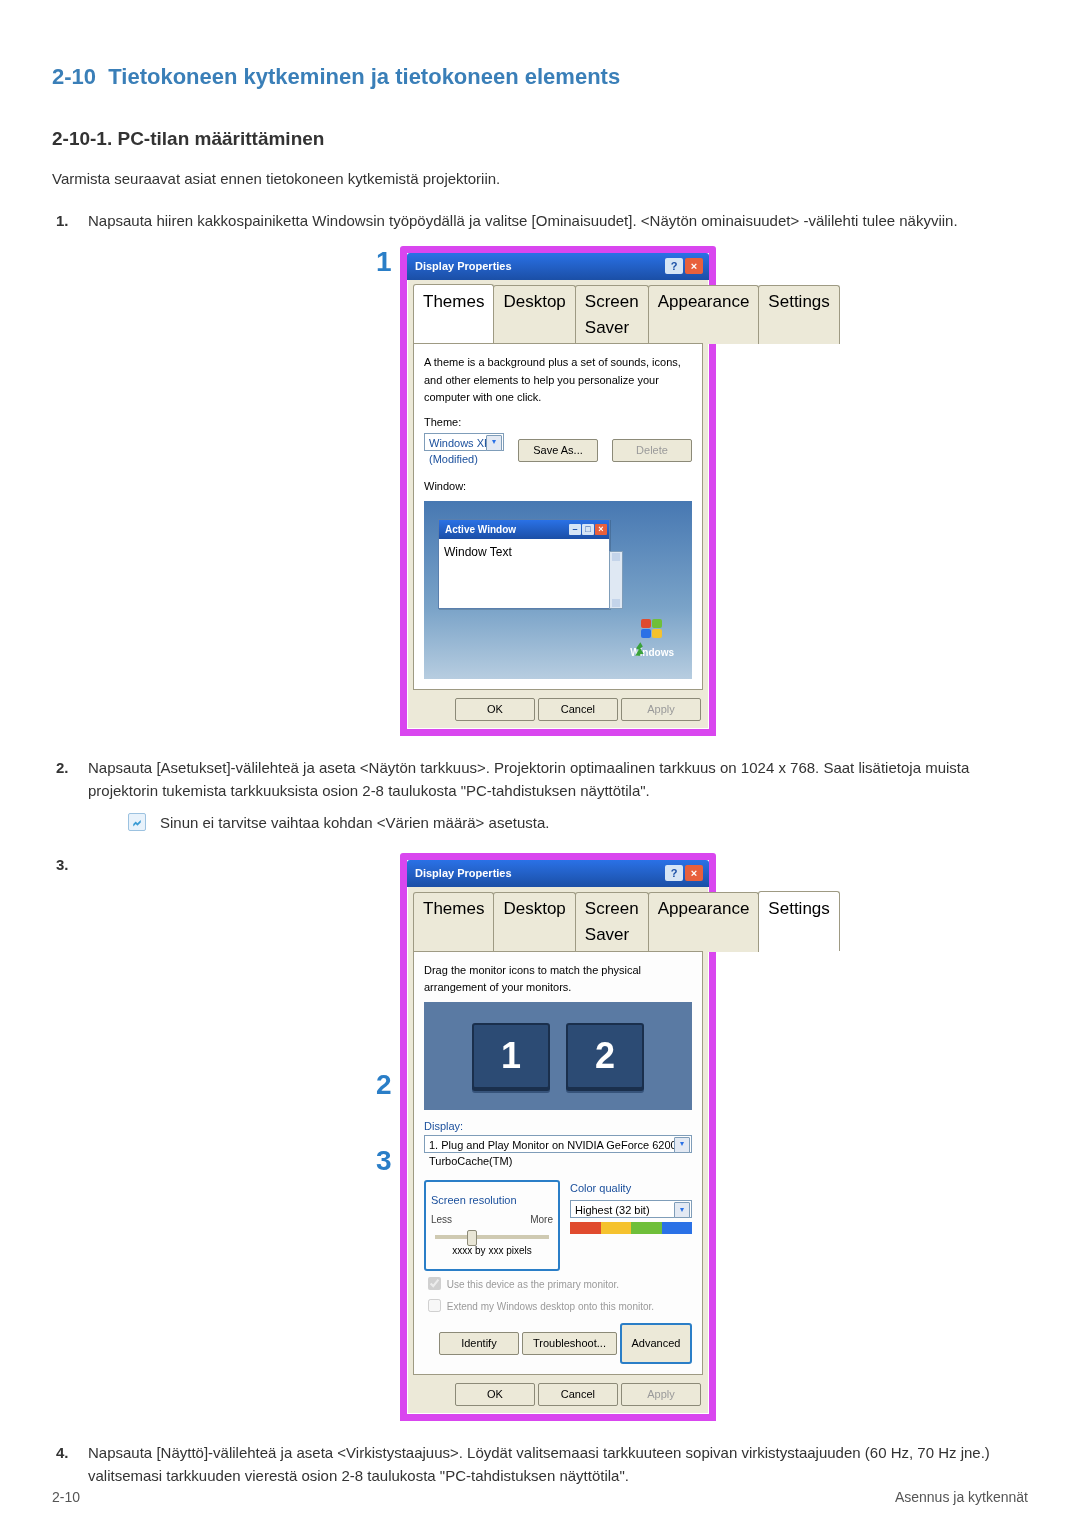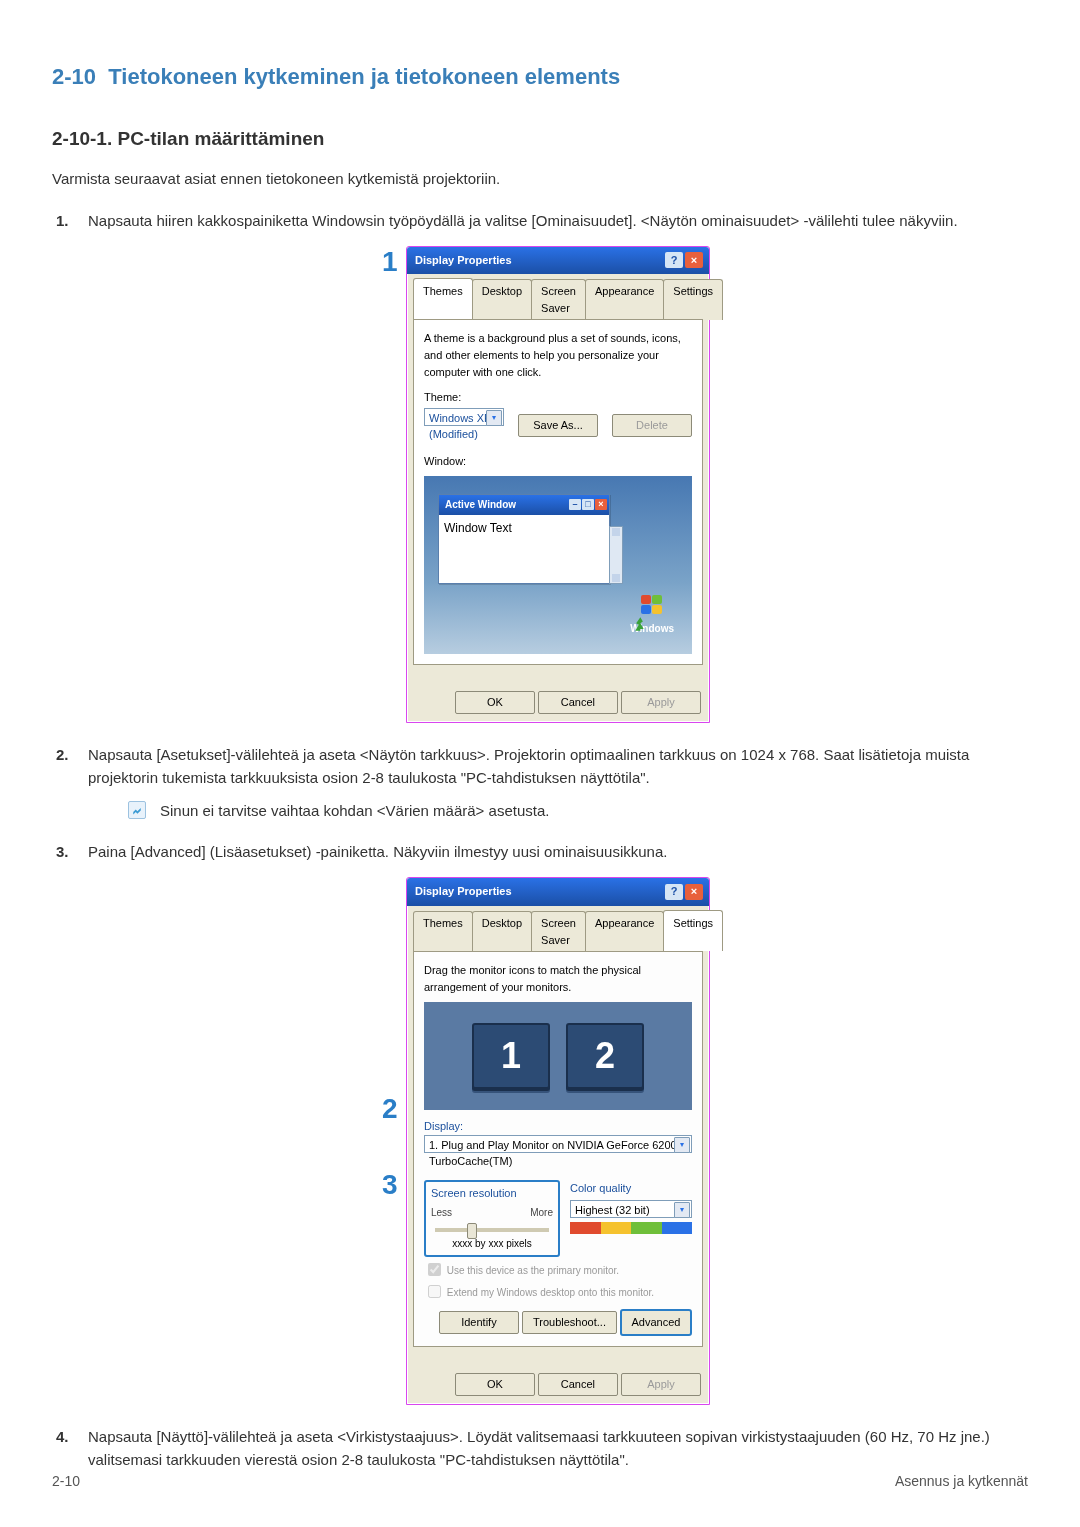--- a/index.html
+++ b/index.html
@@ -82,21 +82,21 @@
     font-size: 28px;
     font-weight: bold;
     color: #2a7ec7;
   }
 
   
   .dialog {
     width: 302px;
     text-align: left;
     background: #ece9d8;
-    border: 1px solid #d946ef;
+    border: 7px solid #d946ef;
     border-radius: 3px 3px 0 0;
     box-shadow: 0 0 0 1px #fff inset;
     font-family: Tahoma, Arial, sans-serif;
     font-size: 11px;
     color: #000;
   }
   .titlebar {
     background: linear-gradient(#2a71e6, #1b4fa6);
     color: #fff;
     font-weight: bold;
@@ -114,40 +114,40 @@
     font-weight: bold;
     font-family: Arial, sans-serif;
     font-size: 11px;
   }
   .tbtn.help { background: #d6e5f5; color: #1b4fa6; }
   .tbtn.close { background: #e8603c; color: #fff; }
   .tabs {
     display: flex;
     gap: 0;
     padding: 4px 6px 0 6px;
-    font-size: 11px;
+    font-size: 17px;
   }
   .tab {
     padding: 3px 9px 3px 9px;
     border: 1px solid #9e9a83;
     border-bottom: none;
     background: #ece9d8;
     margin-right: -1px;
     border-radius: 3px 3px 0 0;
     position: relative;
     top: 1px;
   }
   .tab.active {
     background: #fff;
     z-index: 2;
     top: 0;
     padding-top: 4px;
   }
   .tabpane {
-    margin: 0 6px 20px 6px;
+    margin: 0 6px 2px 6px;
     background: #fff;
     border: 1px solid #9e9a83;
     padding: 10px 10px 10px 10px;
     position: relative;
     min-height: 220px;
   }
   .tabpane.settings { background: #fdfdfd; }
   .buttons-row {
     padding: 6px 8px 8px 0;
     text-align: right;
@@ -255,21 +255,21 @@
     background:#e9e6d6; border:1px solid #8c8a78; border-radius:2px;
   }
   .grad-bar {
     height:12px; margin-top:3px;
     background: linear-gradient(90deg,#e04b2e 0 25%,#f5c22e 25% 50%,#6fbf3a 50% 75%,#2a71e6 75% 100%);
   }
   .sl-labels { display:flex; justify-content:space-between; font-size:10px; color:#444; }
   .px-text { font-size:10px; text-align:center; margin-top:2px; }
   .chk-line { color:#9a9a9a; font-size:10px; margin-top:3px; }
   .chk-line input { vertical-align:-2px; }
-  .accent-box { border:2px solid #2a7ec7; border-radius:3px; padding:3px 5px; }
+  .accent-box { border:2px solid #2a7ec7; border-radius:3px; padding:10px 5px; }
   .footer {
     display:flex; justify-content:space-between;
     font-size:14px; color:#555;
     padding:0 52px 40px 52px;
     position:absolute; left:0; right:0; bottom:0;
   }
   .page-outer{ min-height:1527px; position:relative; }
 </style>
 </head>
 <body>
@@ -361,21 +361,20 @@
         <span class="note-icon">
           <svg viewBox="0 0 24 24">
                 <path fill="#3a9bd4" d="M3 17l6-6 4 4 8-8v6l-8 8-4-4-6 6z"></path>
               </svg>
         </span>
         <span>Sinun ei tarvitse vaihtaa kohdan &lt;Värien määrä&gt; asetusta.</span>
       </div>
     </li>
 
     <li>
-      <span>Paina [Advanced] (Lisäasetukset) -painiketta. Näkyviin ilmestyy uusi ominaisuusikkuna.</span>
 
       <div class="shot-wrap">
         <div class="shot-holder">
           <span class="callout" style="left:-24px;top:210px">2</span>
           <span class="callout" style="left:-24px;top:286px">3</span>
 
           
           <div class="dialog">
             <div class="titlebar">
               <span>Display Properties</span>

